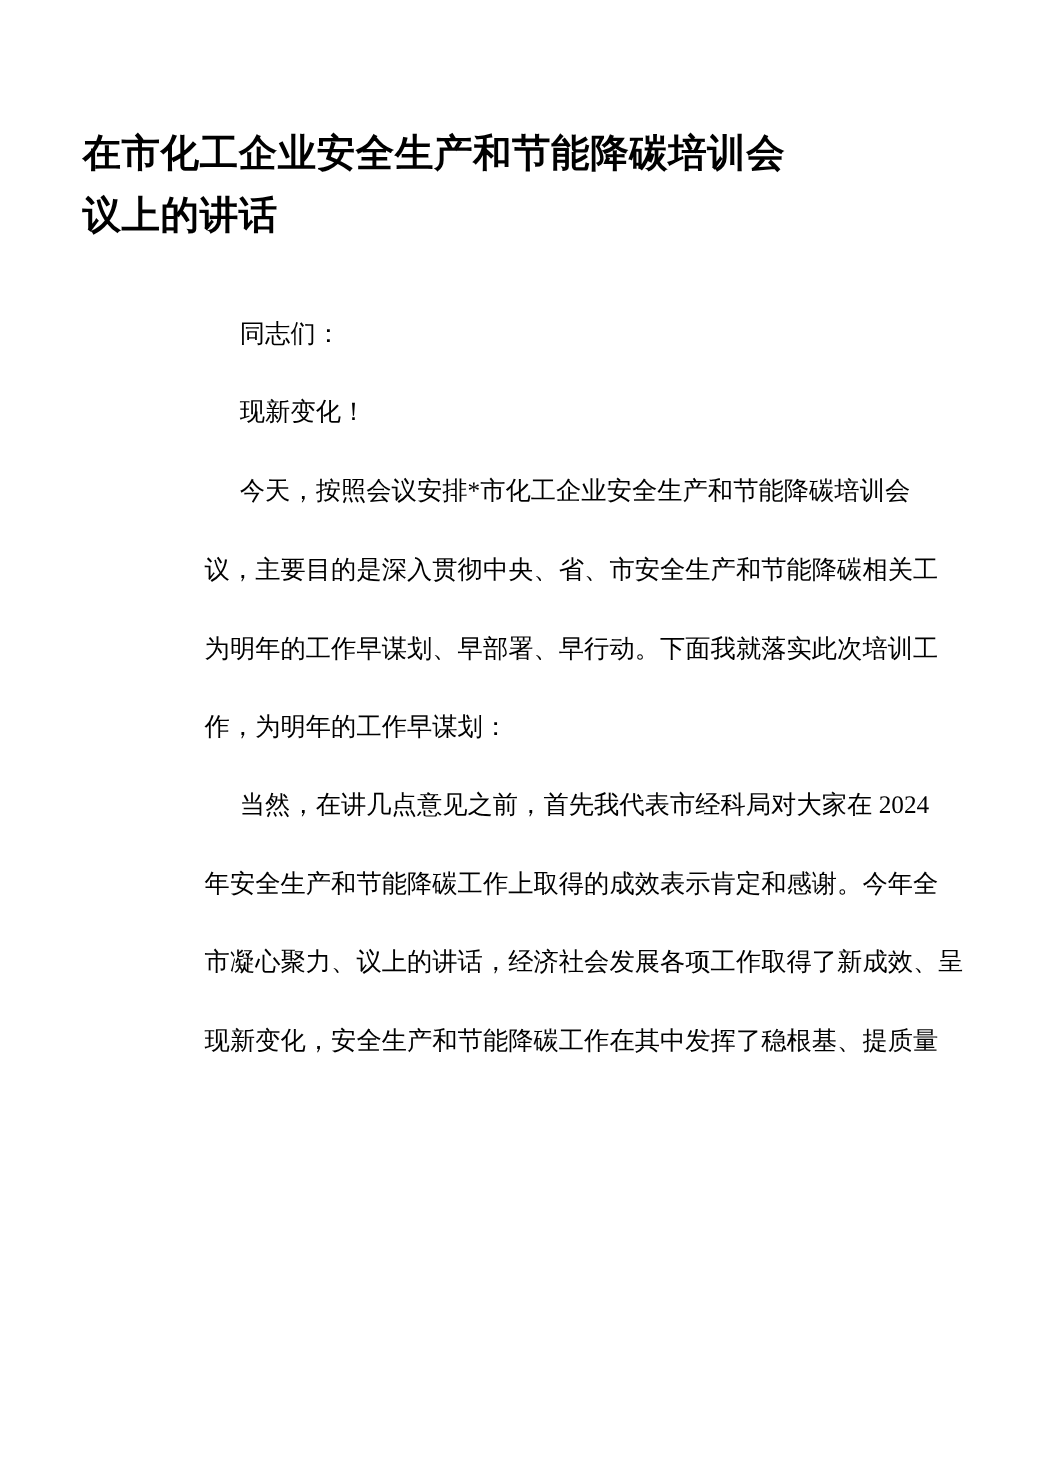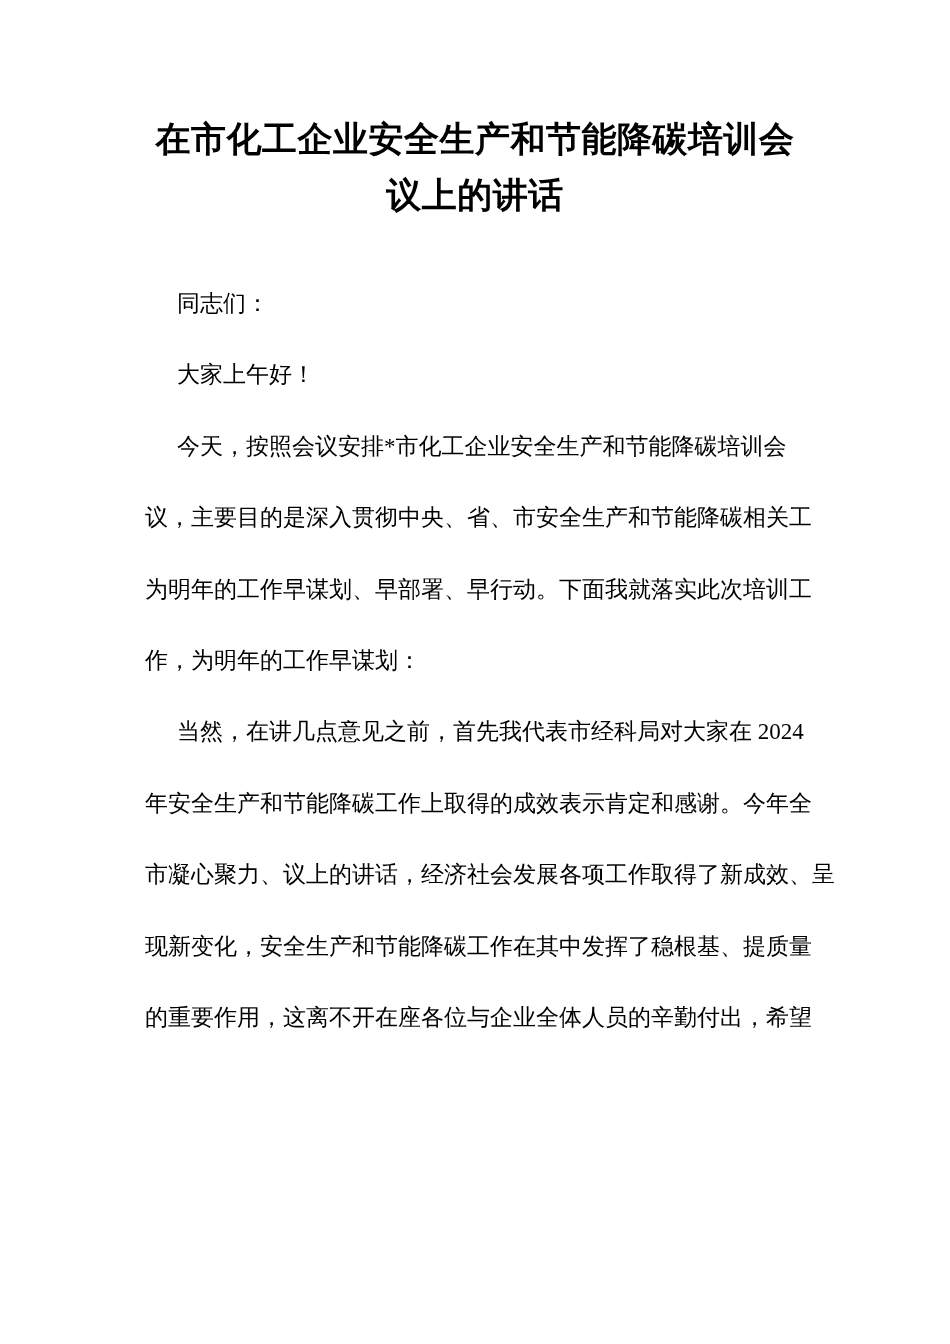--- a/index.html
+++ b/index.html
@@ -14,63 +14,63 @@
     background: #ffffff;
     overflow: hidden;
     font-family: "Liberation Serif", "DejaVu Serif", serif;
     color: #000000;
   }
   .doc-title {
     position: absolute;
     left: 75px;
     right: 75px;
     top: 112px;
-    text-align: center;
+    text-align: left;
     font-size: 35px;
     font-weight: 700;
     line-height: 56px;
     letter-spacing: 0.5px;
   }
   .title-line {
     white-space: pre;
   }
   .doc-body {
     position: absolute;
     left: 145px;
     top: 268px;
     width: 676px;
     font-size: 23px;
     line-height: 71.4px;
     font-weight: 400;
   }
   .line {
     white-space: pre;
     letter-spacing: 0px;
+    margin-left: 41px;
   }
   .indent {
     padding-left: 32px;
   }
 </style>
 </head>
 <body>
 
 <div class="page">
 
   <div class="doc-title">
     <div class="title-line">在市化工企业安全生产和节能降碳培训会</div>
     <div class="title-line">议上的讲话</div>
   </div>
 
   <div class="doc-body">
     <div class="line indent">同志们：</div>
-    <div class="line indent">大家上午好！</div>
+    <div class="line indent">现新变化！</div>
     <div class="line indent">今天，按照会议安排*市化工企业安全生产和节能降碳培训会</div>
     <div class="line">议，主要目的是深入贯彻中央、省、市安全生产和节能降碳相关工</div>
     <div class="line">为明年的工作早谋划、早部署、早行动。下面我就落实此次培训工</div>
     <div class="line">作，为明年的工作早谋划：</div>
     <div class="line indent">当然，在讲几点意见之前，首先我代表市经科局对大家在 2024</div>
     <div class="line">年安全生产和节能降碳工作上取得的成效表示肯定和感谢。今年全</div>
     <div class="line">市凝心聚力、议上的讲话，经济社会发展各项工作取得了新成效、呈</div>
     <div class="line">现新变化，安全生产和节能降碳工作在其中发挥了稳根基、提质量</div>
-    <div class="line">的重要作用，这离不开在座各位与企业全体人员的辛勤付出，希望</div>
   </div>
 
 </div>
 
 </body></html>

